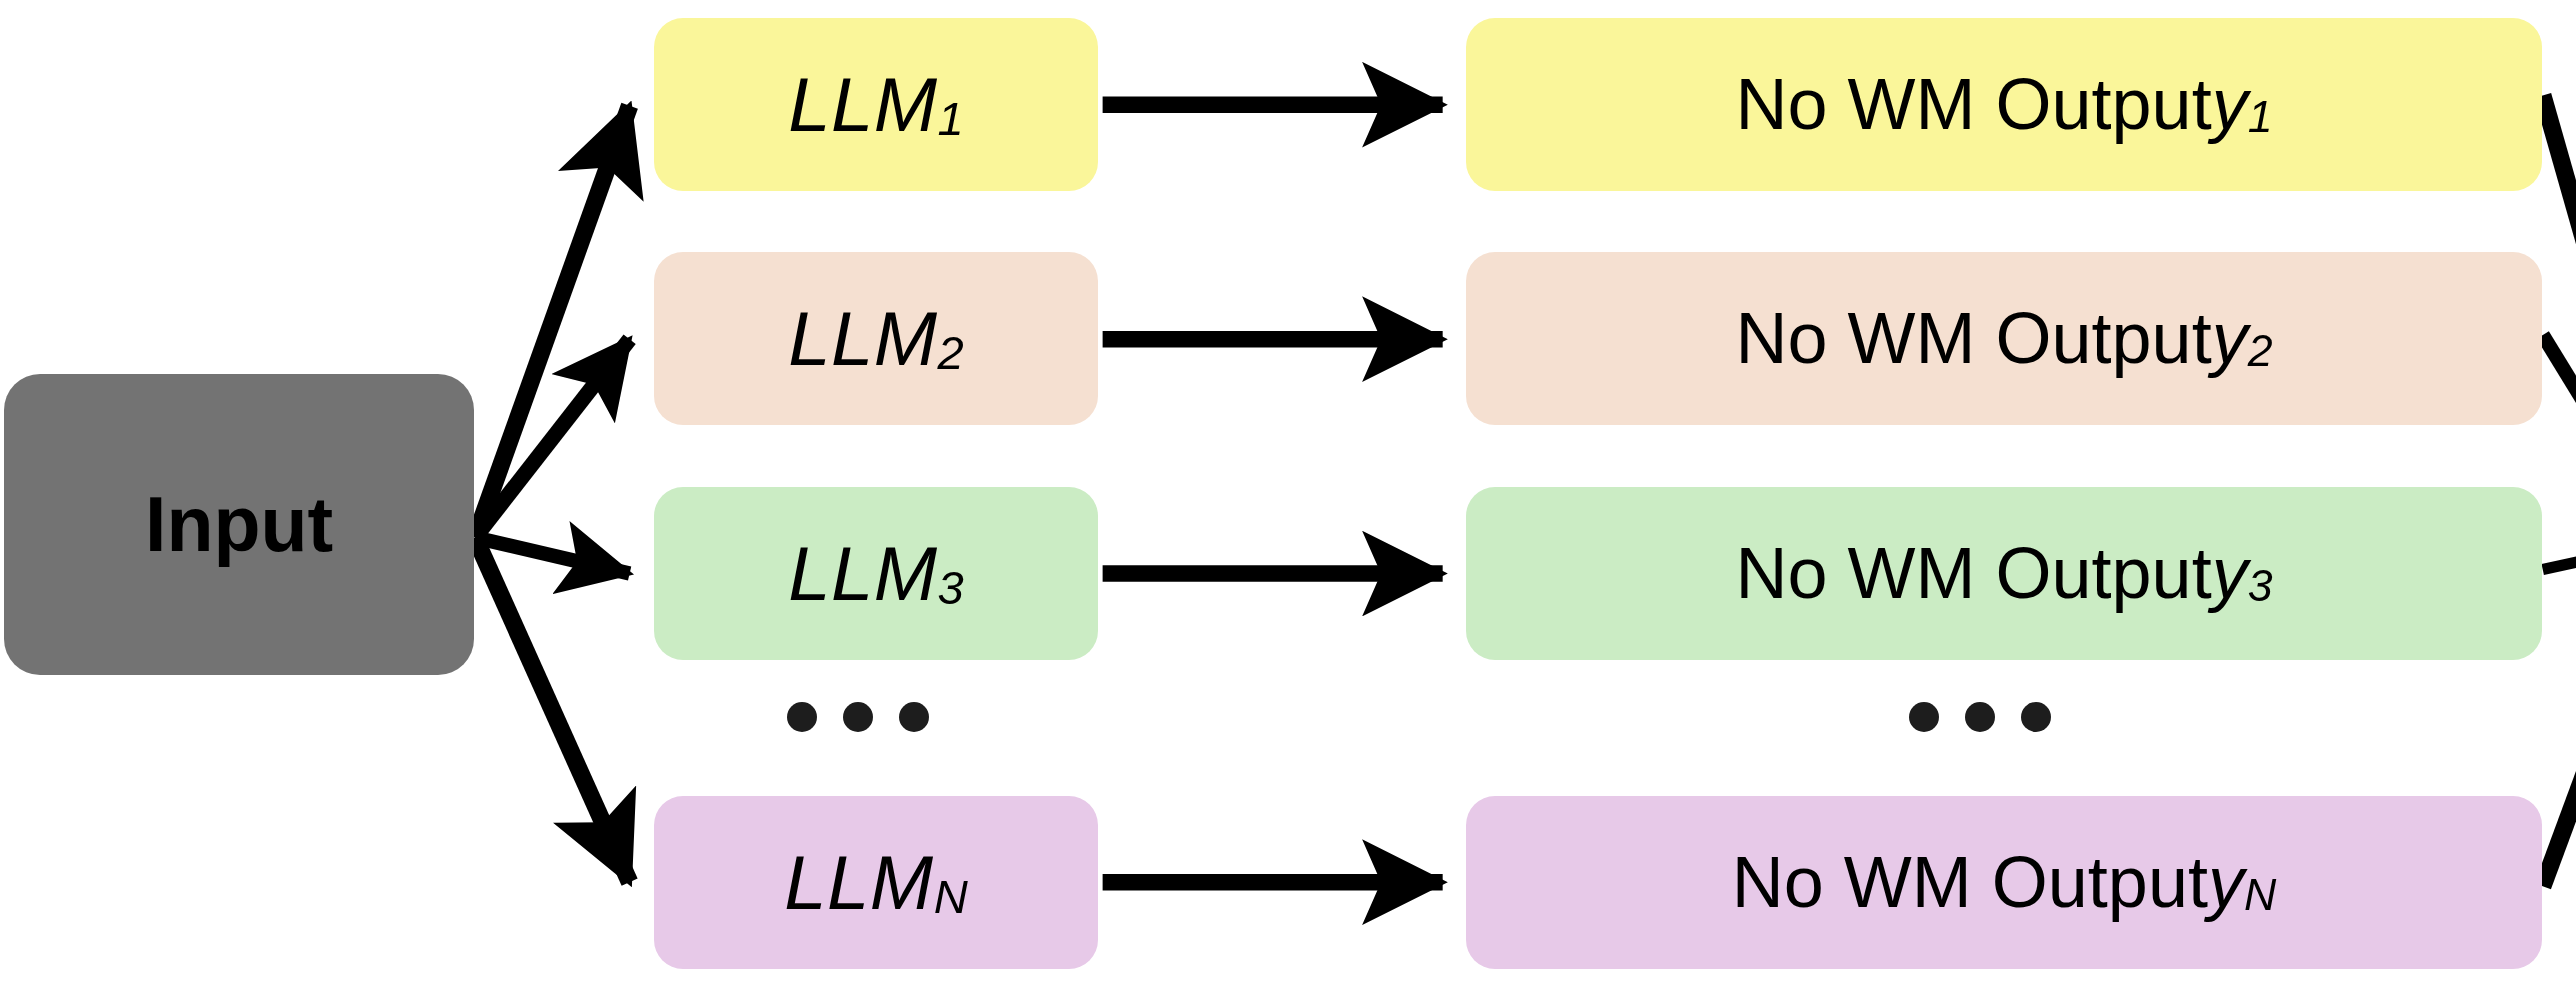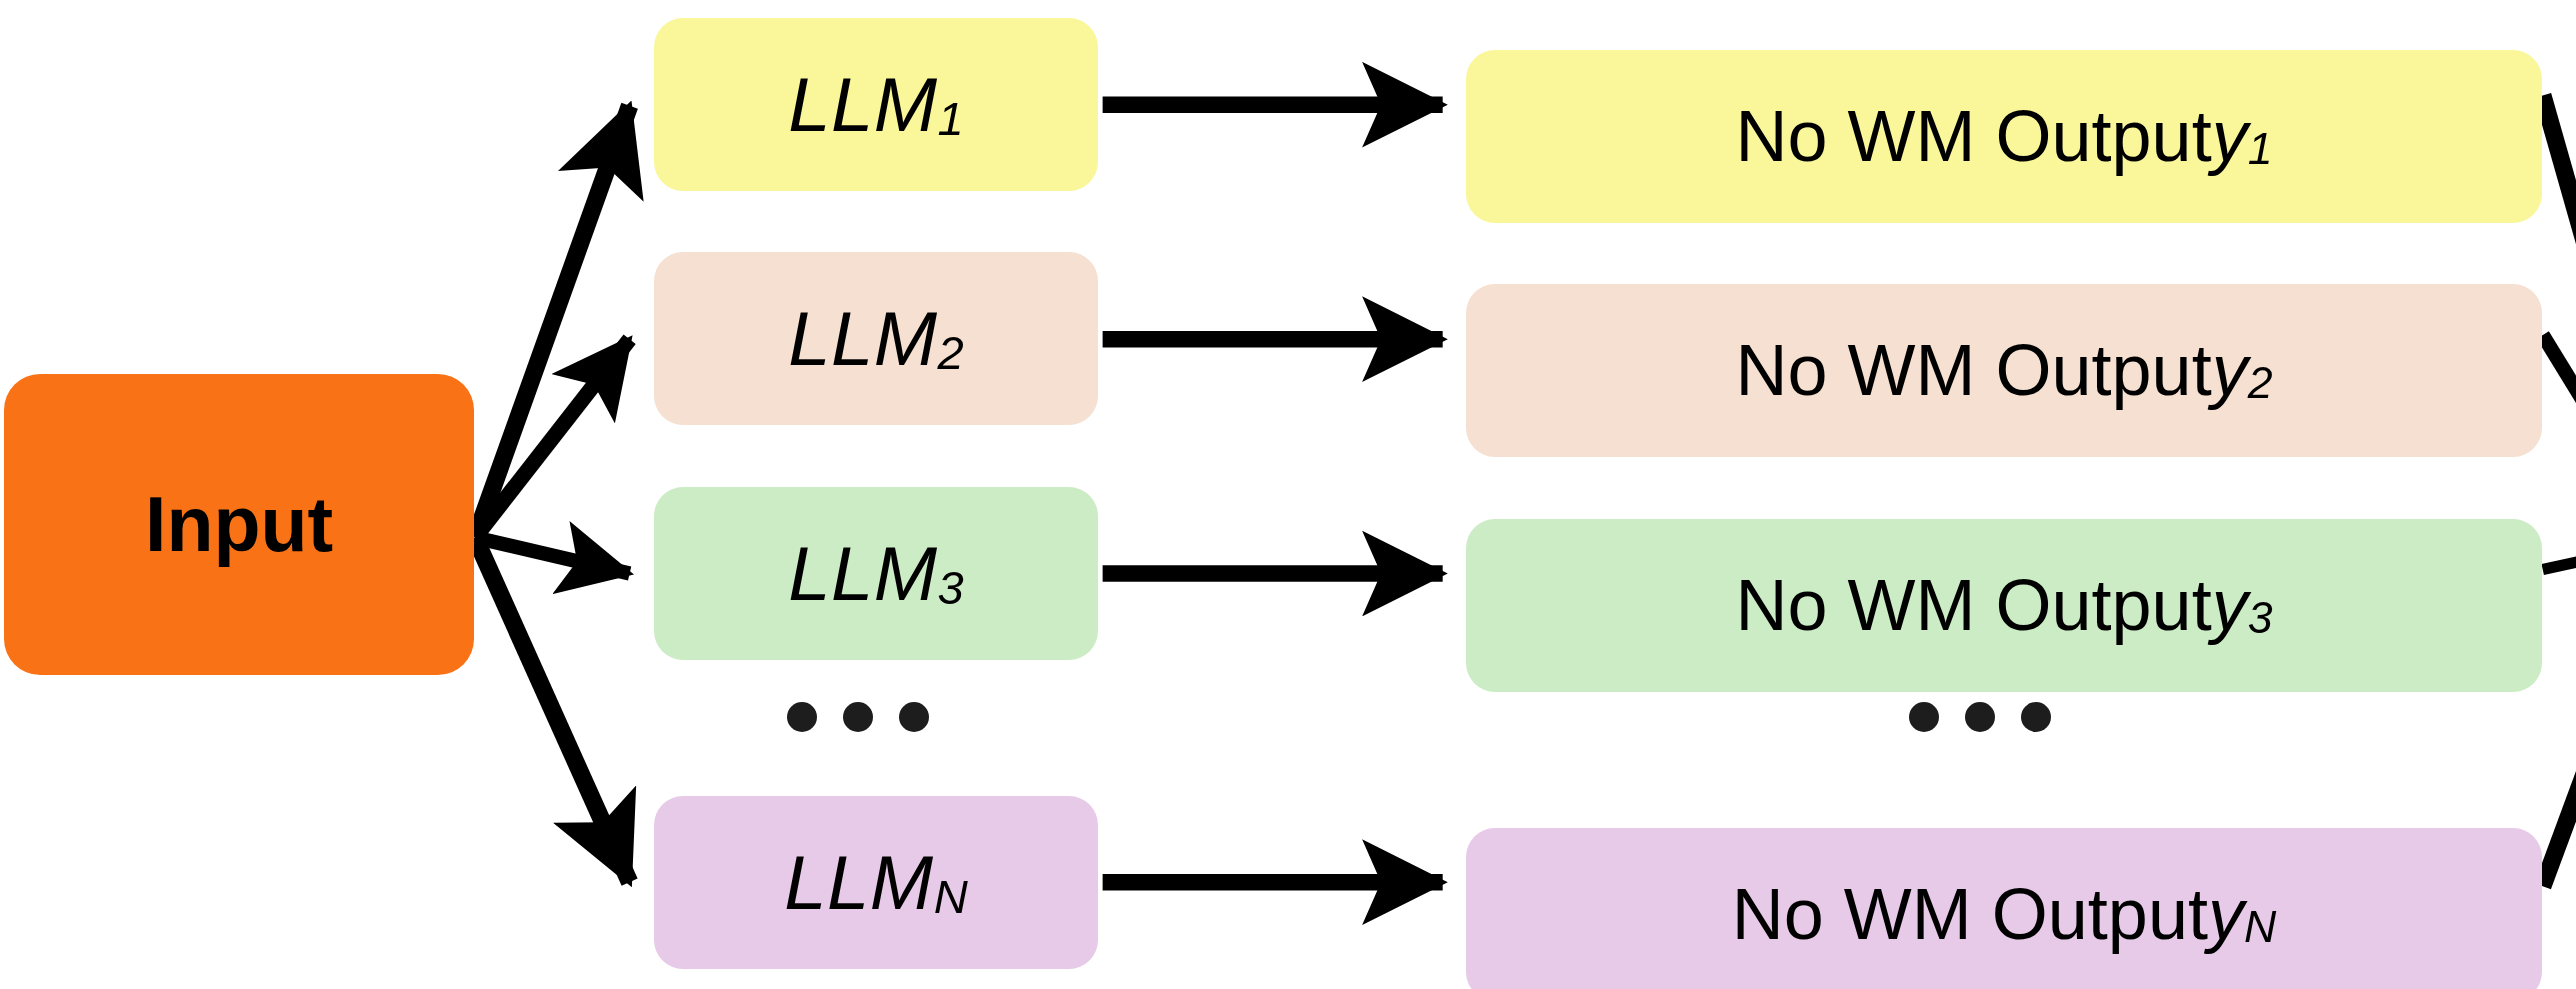--- a/index.html
+++ b/index.html
@@ -17,37 +17,36 @@
     align-items:center;
     justify-content:center;
     border-radius:29px;
     color:#000000;
     line-height:1.05;
     text-align:left;
     white-space:nowrap;
   }
   #input-text-box{
     left:4.1px;top:374px;width:470px;height:301px;
-    background:#f97316;
+    background:#737373;
     font-weight:bold;
     font-size:77px;
     border-radius:36px;
     flex-direction:column;
   }
   #input-text-box .line{display:block;}
   .llm-box{
     left:654px;width:444px;height:173px;
     font-style:italic;
     font-size:76px;
     letter-spacing:0.5px;
   }
   .out-box{
     left:1466px;width:1076px;height:173px;
     font-size:72px;
-    margin-top:32px;
   }
   sub{
     font-size:0.62em;
     vertical-align:baseline;
     position:relative;
     top:0.30em;
     letter-spacing:0;
   }
   .ital{font-style:italic;}
   .dots{

